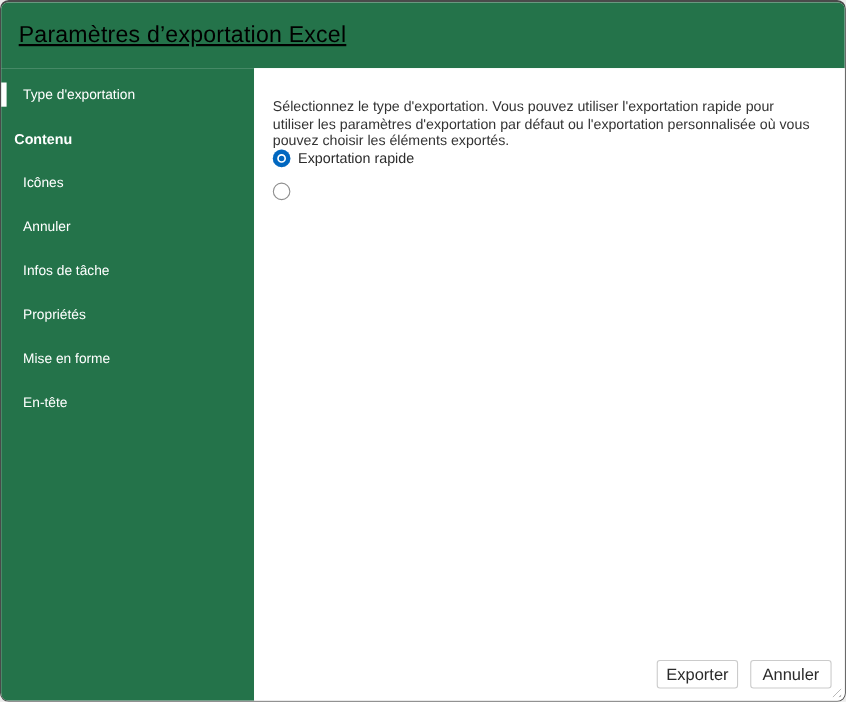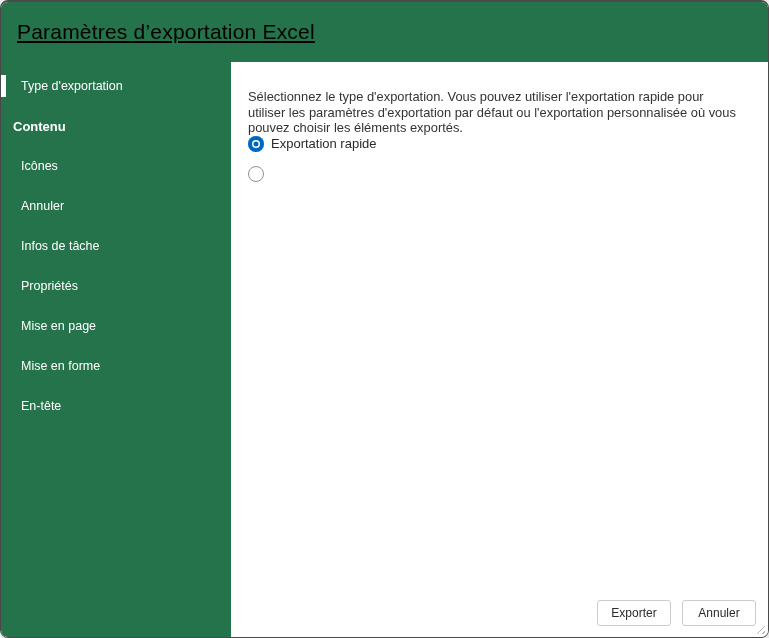--- a/index.html
+++ b/index.html
@@ -121,21 +121,21 @@
     display: flex;
     gap: 11px;
   }
   .btn {
     width: 74px;
     height: 26px;
     background: #ffffff;
     border: 1px solid #cbcbcb;
     border-radius: 3px;
     font-family: inherit;
-    font-size: 12px;
+    font-size: 15px;
     color: #2b2b2b;
     cursor: pointer;
   }
   .resize-grip {
     position: absolute;
     right: 3px;
     bottom: 3px;
     width: 10px;
     height: 10px;
     clip-path: polygon(100% 0, 100% 100%, 0 100%);
@@ -166,23 +166,20 @@
         <span>Icônes</span>
       </div>
       <div class="nav-row item">
         <span>Annuler</span>
       </div>
       <div class="nav-row item">
         <span>Infos de tâche</span>
       </div>
       <div class="nav-row item">
         <span>Propriétés</span>
-      </div>
-      <div class="nav-row item">
-        <span>Mise en page</span>
       </div>
       <div class="nav-row item">
         <span>Mise en forme</span>
       </div>
       <div class="nav-row item">
         <span>En-tête</span>
       </div>
     </nav>
 
     <main class="main">

